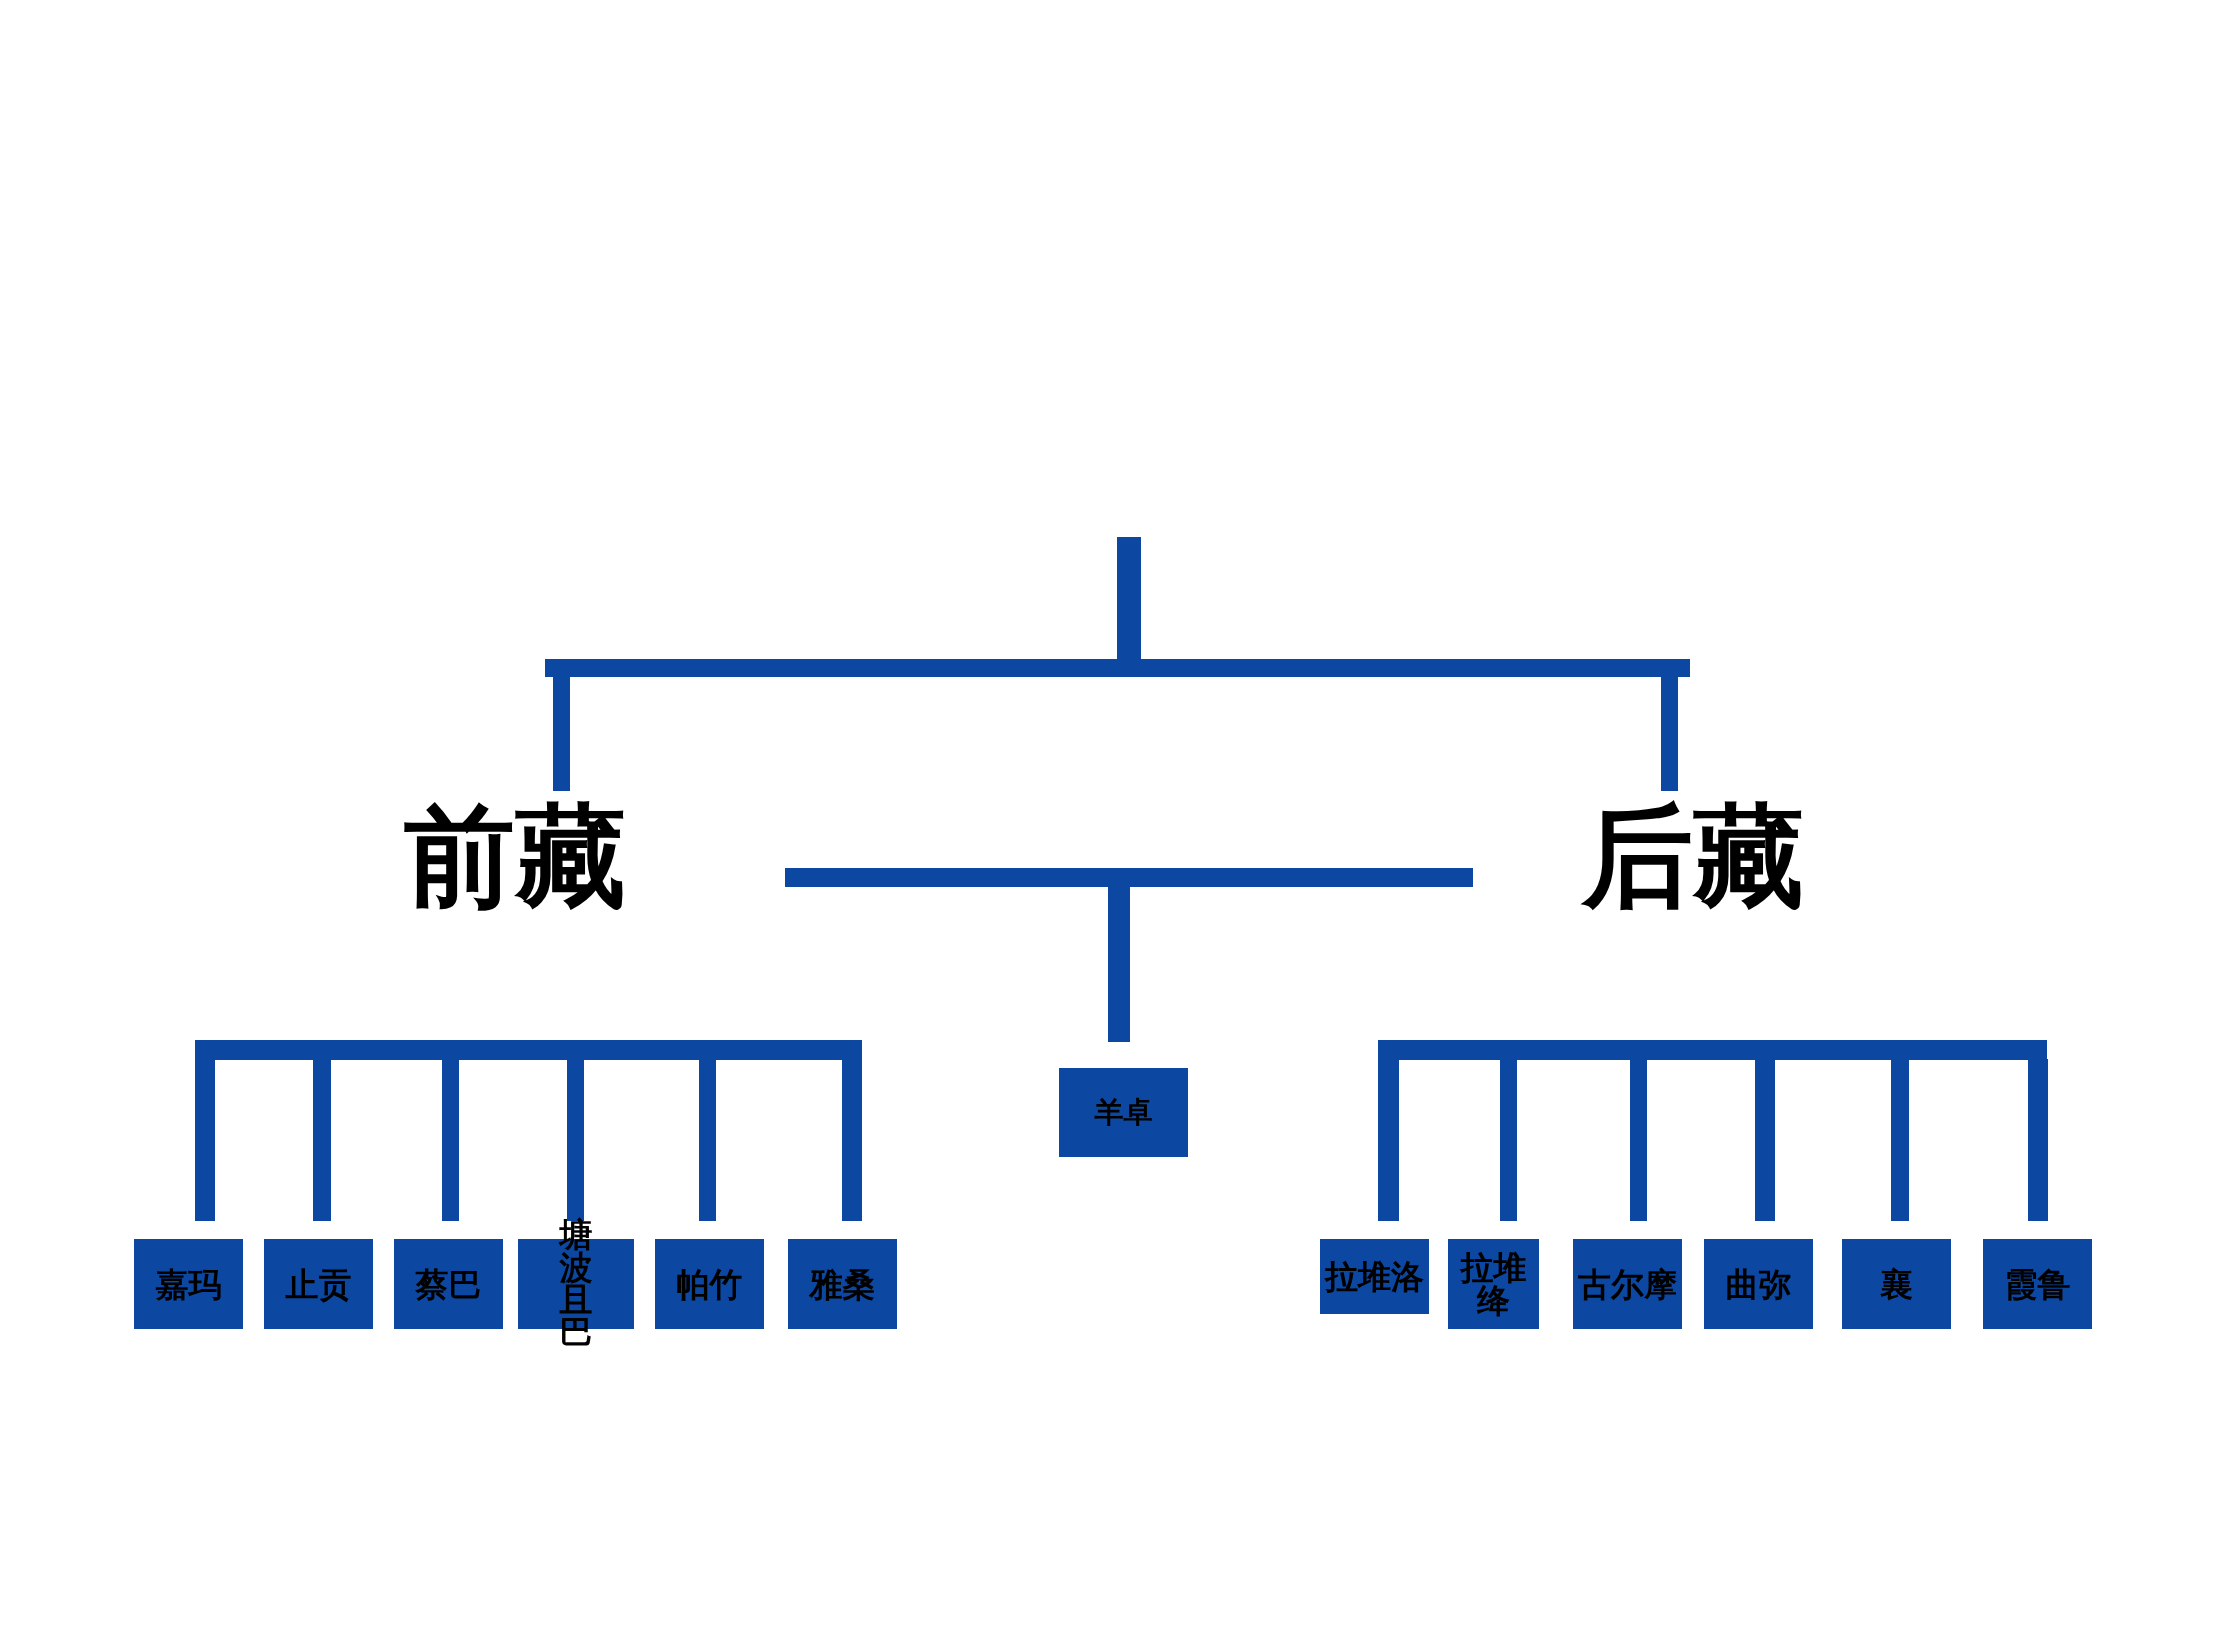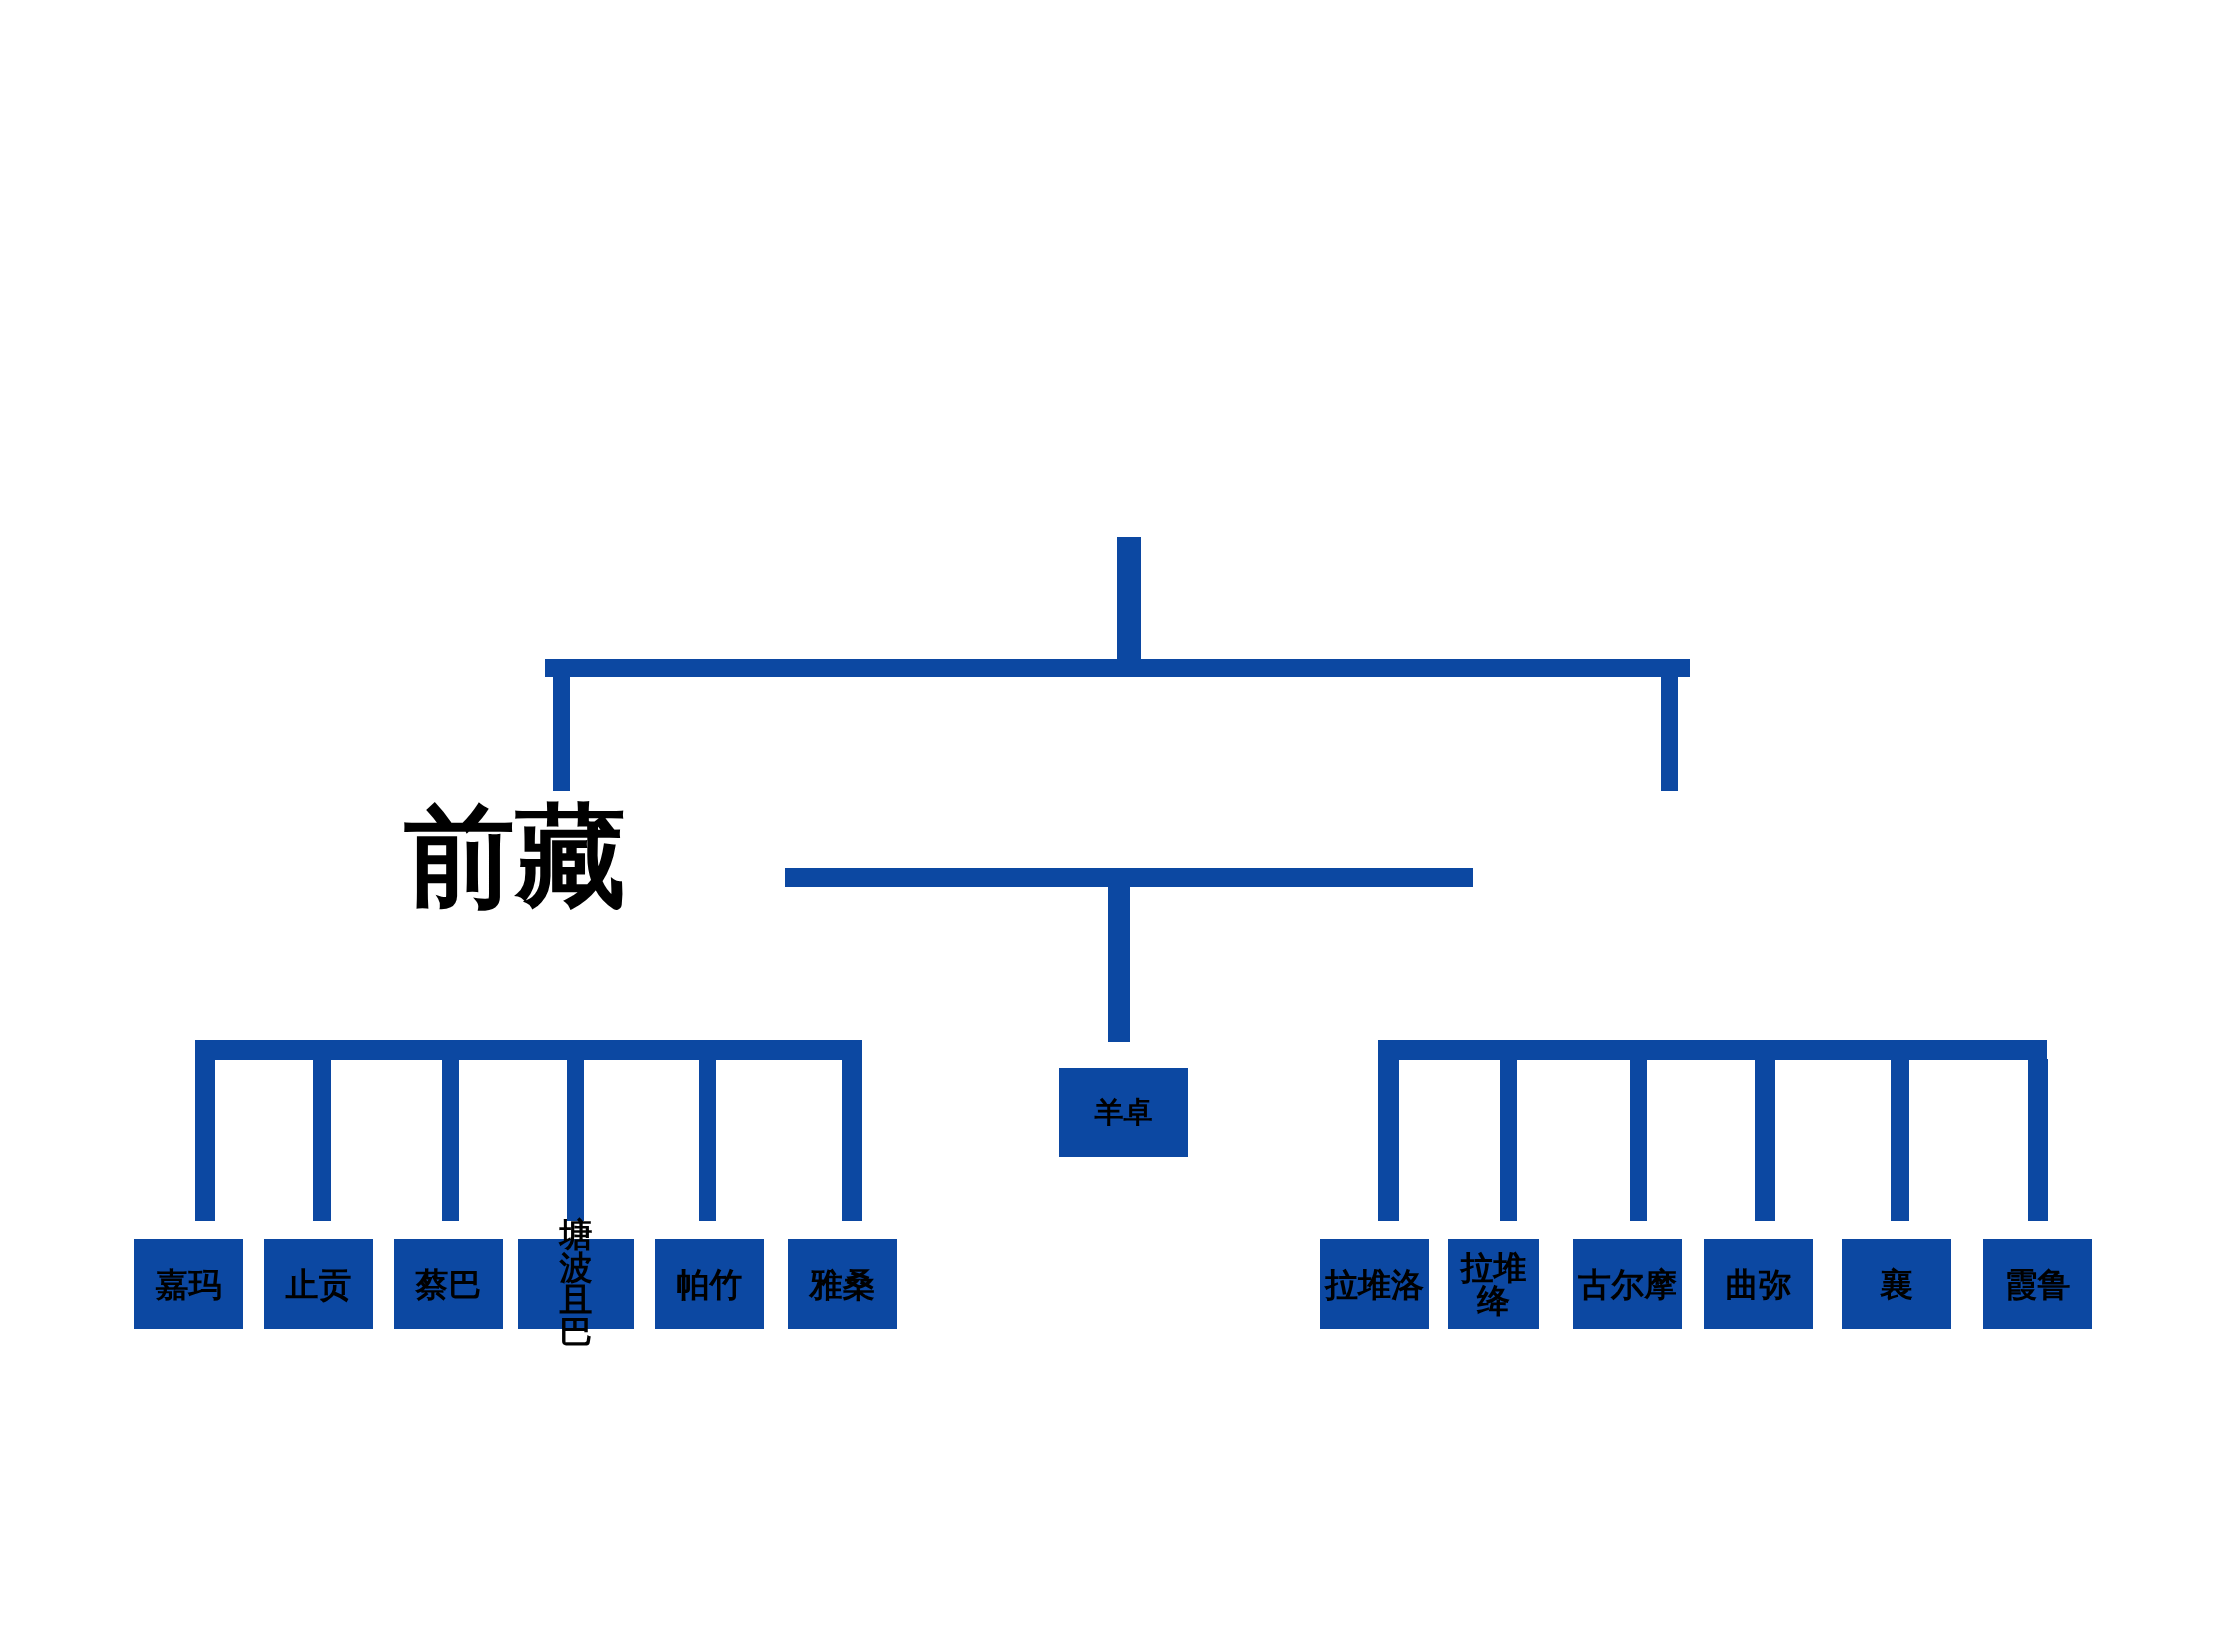--- a/index.html
+++ b/index.html
@@ -58,20 +58,21 @@
 
 
   <div class="conn" style="left:1117px; top:537px; width:24px; height:123px;"></div>
 
   <div class="conn" style="left:545px; top:659px; width:1145px; height:18px;"></div>
 
   <div class="conn" style="left:553px; top:676px; width:17px; height:115px;"></div>
   <div class="conn" style="left:1661px; top:676px; width:17px; height:115px;"></div>
 
   <div class="branch-label" style="left:394px; top:799px; width:242px;">前藏</div>
+  <div class="branch-label" style="left:1572px; top:799px; width:242px;">后藏</div>
 
   <div class="conn" style="left:785px; top:868px; width:688px; height:19px;"></div>
   <div class="conn" style="left:1108px; top:886px; width:21.5px; height:156px;"></div>
 
   <div class="node mid" style="left:1059px; top:1068px; width:129px; height:89px;">
     <span class="label">羊卓</span>
   </div>
 
   <div class="conn" style="left:195px; top:1040px; width:667px; height:19.7px;"></div>
   <div class="conn" style="left:195px; top:1059px; width:19.7px; height:162px;"></div>
@@ -101,21 +102,21 @@
   <div class="node leaf" style="left:518px; top:1239px; width:116px; height:90px;">
     <span class="label wrap2">塘波且巴</span>
   </div>
   <div class="node leaf" style="left:655px; top:1239px; width:109px; height:90px;">
     <span class="label">帕竹</span>
   </div>
   <div class="node leaf" style="left:788px; top:1239px; width:109px; height:90px;justify-content:center;">
     <span class="label">雅桑</span>
   </div>
 
-  <div class="node leaf" style="left:1320px; top:1239px; width:109px; height:90px;">
+  <div class="node leaf" style="left:1320px; top:1239px; width:109px; height:75px;">
     <span class="label">拉堆洛</span>
   </div>
   <div class="node leaf" style="left:1448px; top:1239px; width:91px; height:90px;">
     <span class="label">拉堆绛</span>
   </div>
   <div class="node leaf" style="left:1573px; top:1239px; width:109px; height:90px;">
     <span class="label">古尔摩</span>
   </div>
   <div class="node leaf" style="left:1704px; top:1239px; width:109px; height:90px;">
     <span class="label">曲弥</span>

